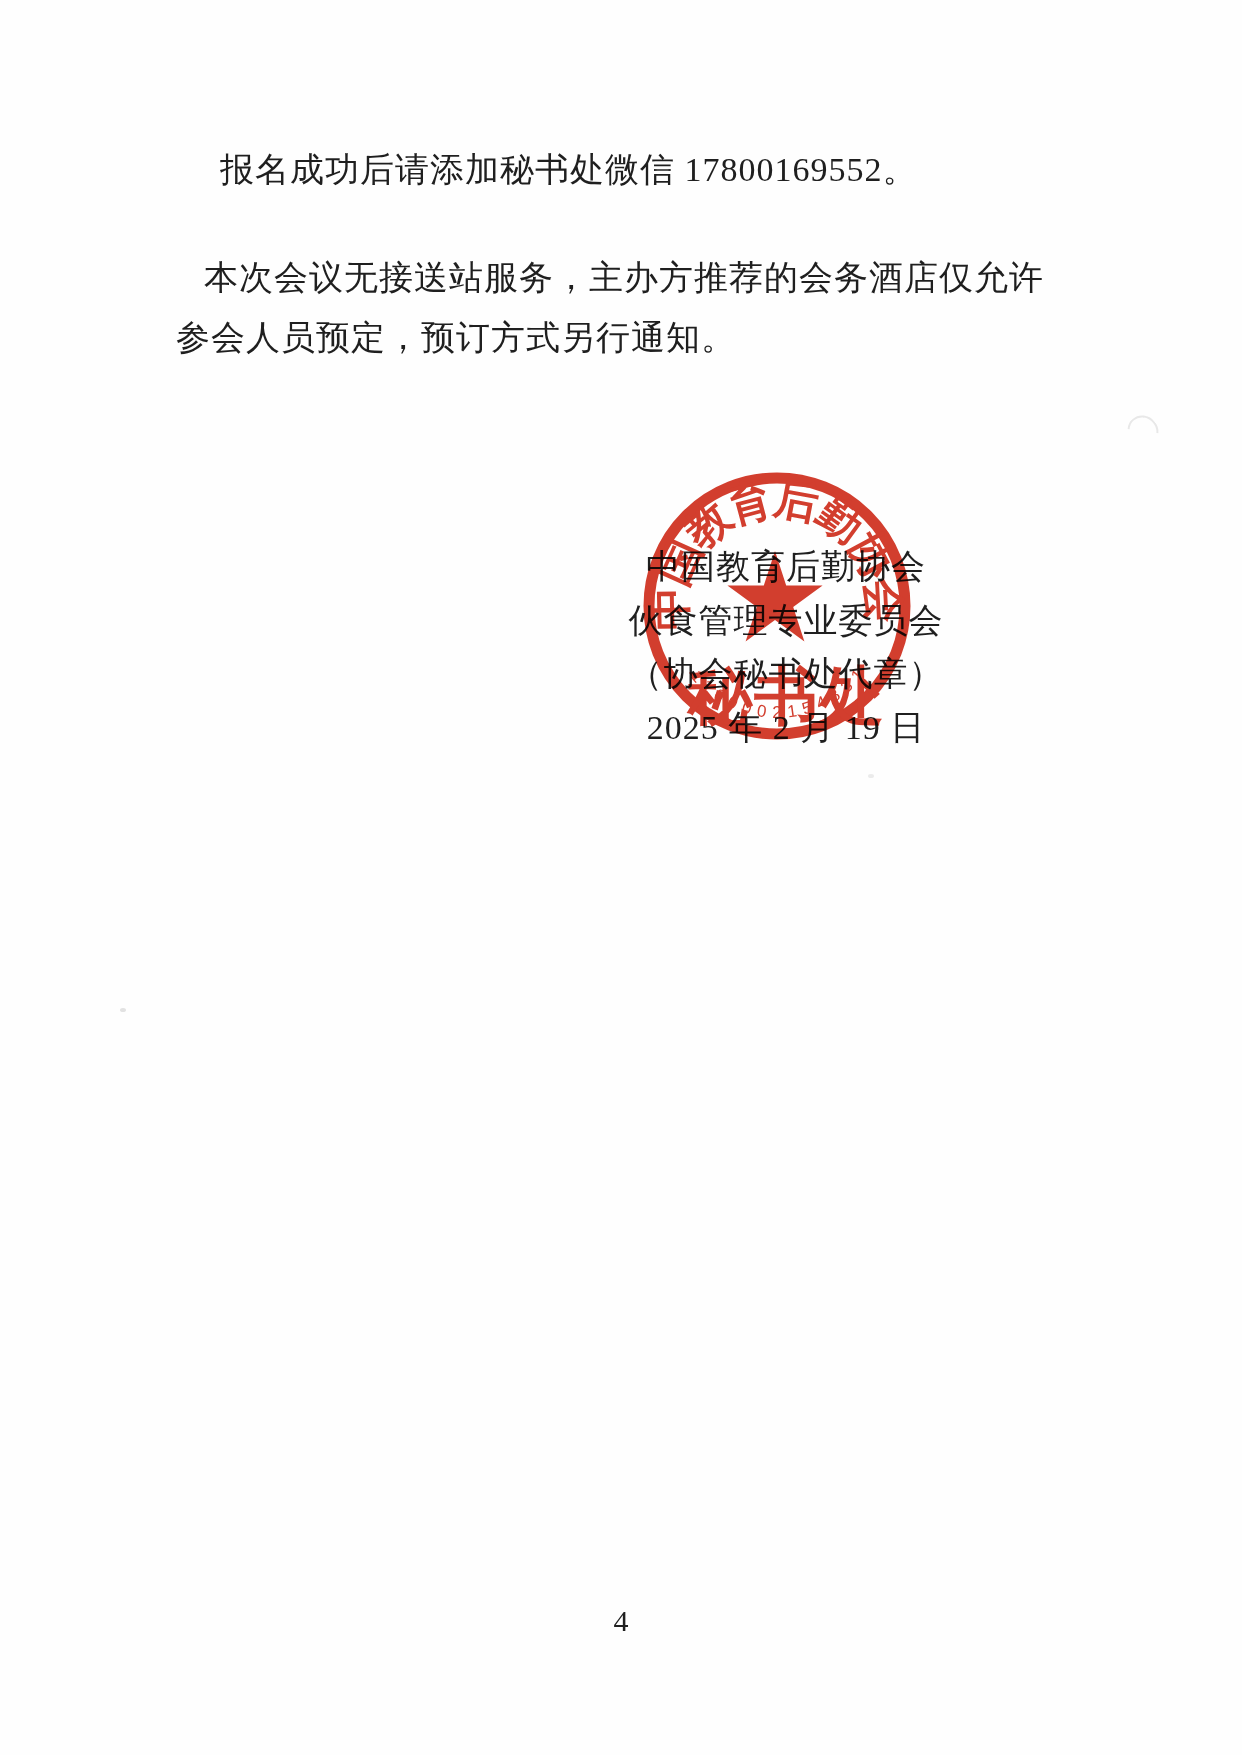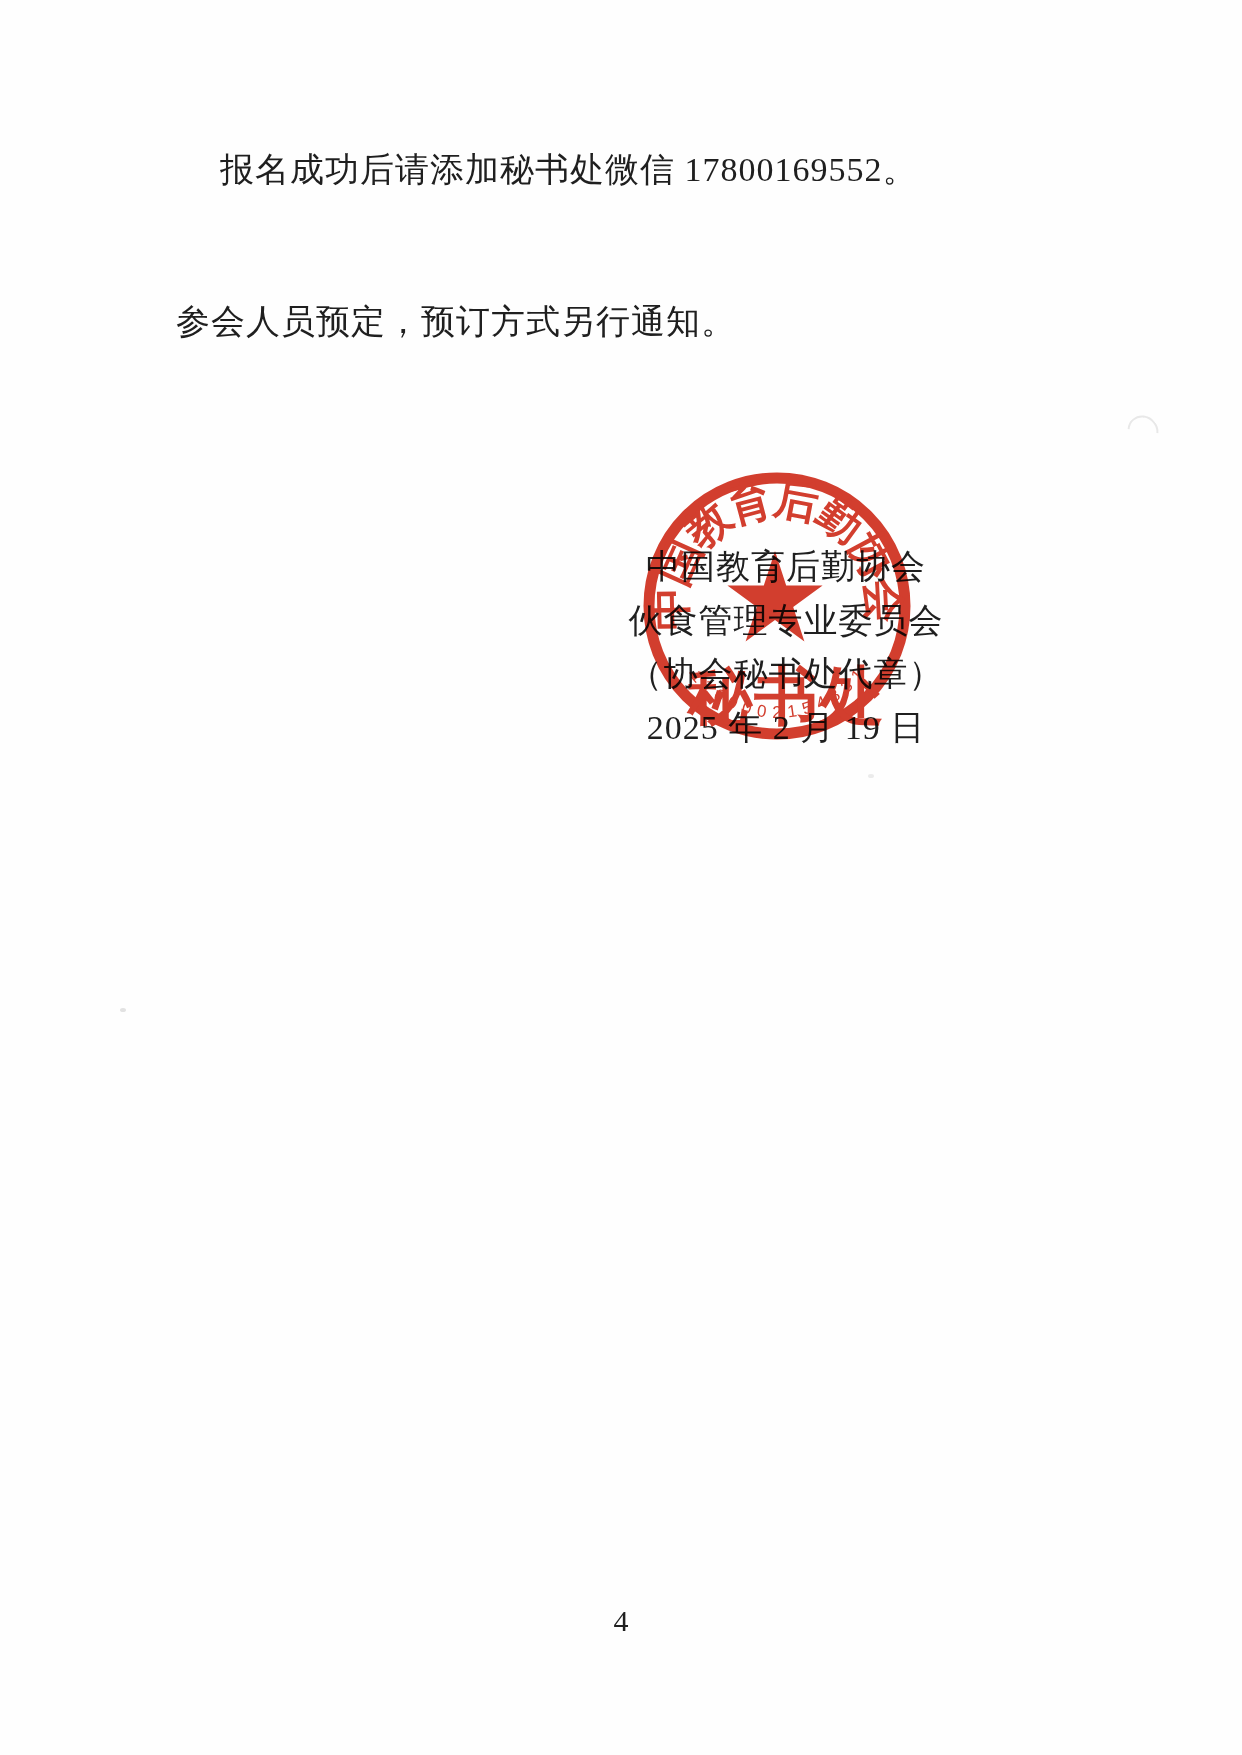--- a/index.html
+++ b/index.html
@@ -17,21 +17,21 @@
     position:absolute;margin:0;font-size:34px;line-height:44px;
     white-space:nowrap;letter-spacing:1px;
   }
   .l-top{left:220px;top:148px;}
   .l-heading{
     left:240px;top:202px;
     font-family:"Liberation Sans","DejaVu Sans",sans-serif;
     font-weight:700;font-size:35px;letter-spacing:20px;
   }
   .l-body1{left:204px;top:256px;}
-  .l-body2{left:176px;top:300px;}
+  .l-body2{left:176px;top:316px;}
 
   .signature{
     position:absolute;left:561px;top:540px;width:450px;
     text-align:center;font-size:34px;line-height:53.5px;
     letter-spacing:1px;
   }
   .sig-line{white-space:nowrap;}
 
   .stamp-wrap{
     position:absolute;left:633px;top:462px;width:288px;height:288px;
@@ -70,20 +70,21 @@
   .speck-2{left:868px;top:774px;opacity:.7;}
 </style>
 </head>
 <body>
 
 <div class="page">
 
   <p class="line l-top">报名成功后请添加秘书处微信 17800169552。</p>
 
 
+  <p class="line l-body1">本次会议无接送站服务，主办方推荐的会务酒店仅允许</p>
 
   <p class="line l-body2">参会人员预定，预订方式另行通知。</p>
 
   <div class="signature">
     <div class="sig-line">中国教育后勤协会</div>
     <div class="sig-line">伙食管理专业委员会</div>
     <div class="sig-line">（协会秘书处代章）</div>
     <div class="sig-line">2025 年 2 月 19 日</div>
   </div>
 

